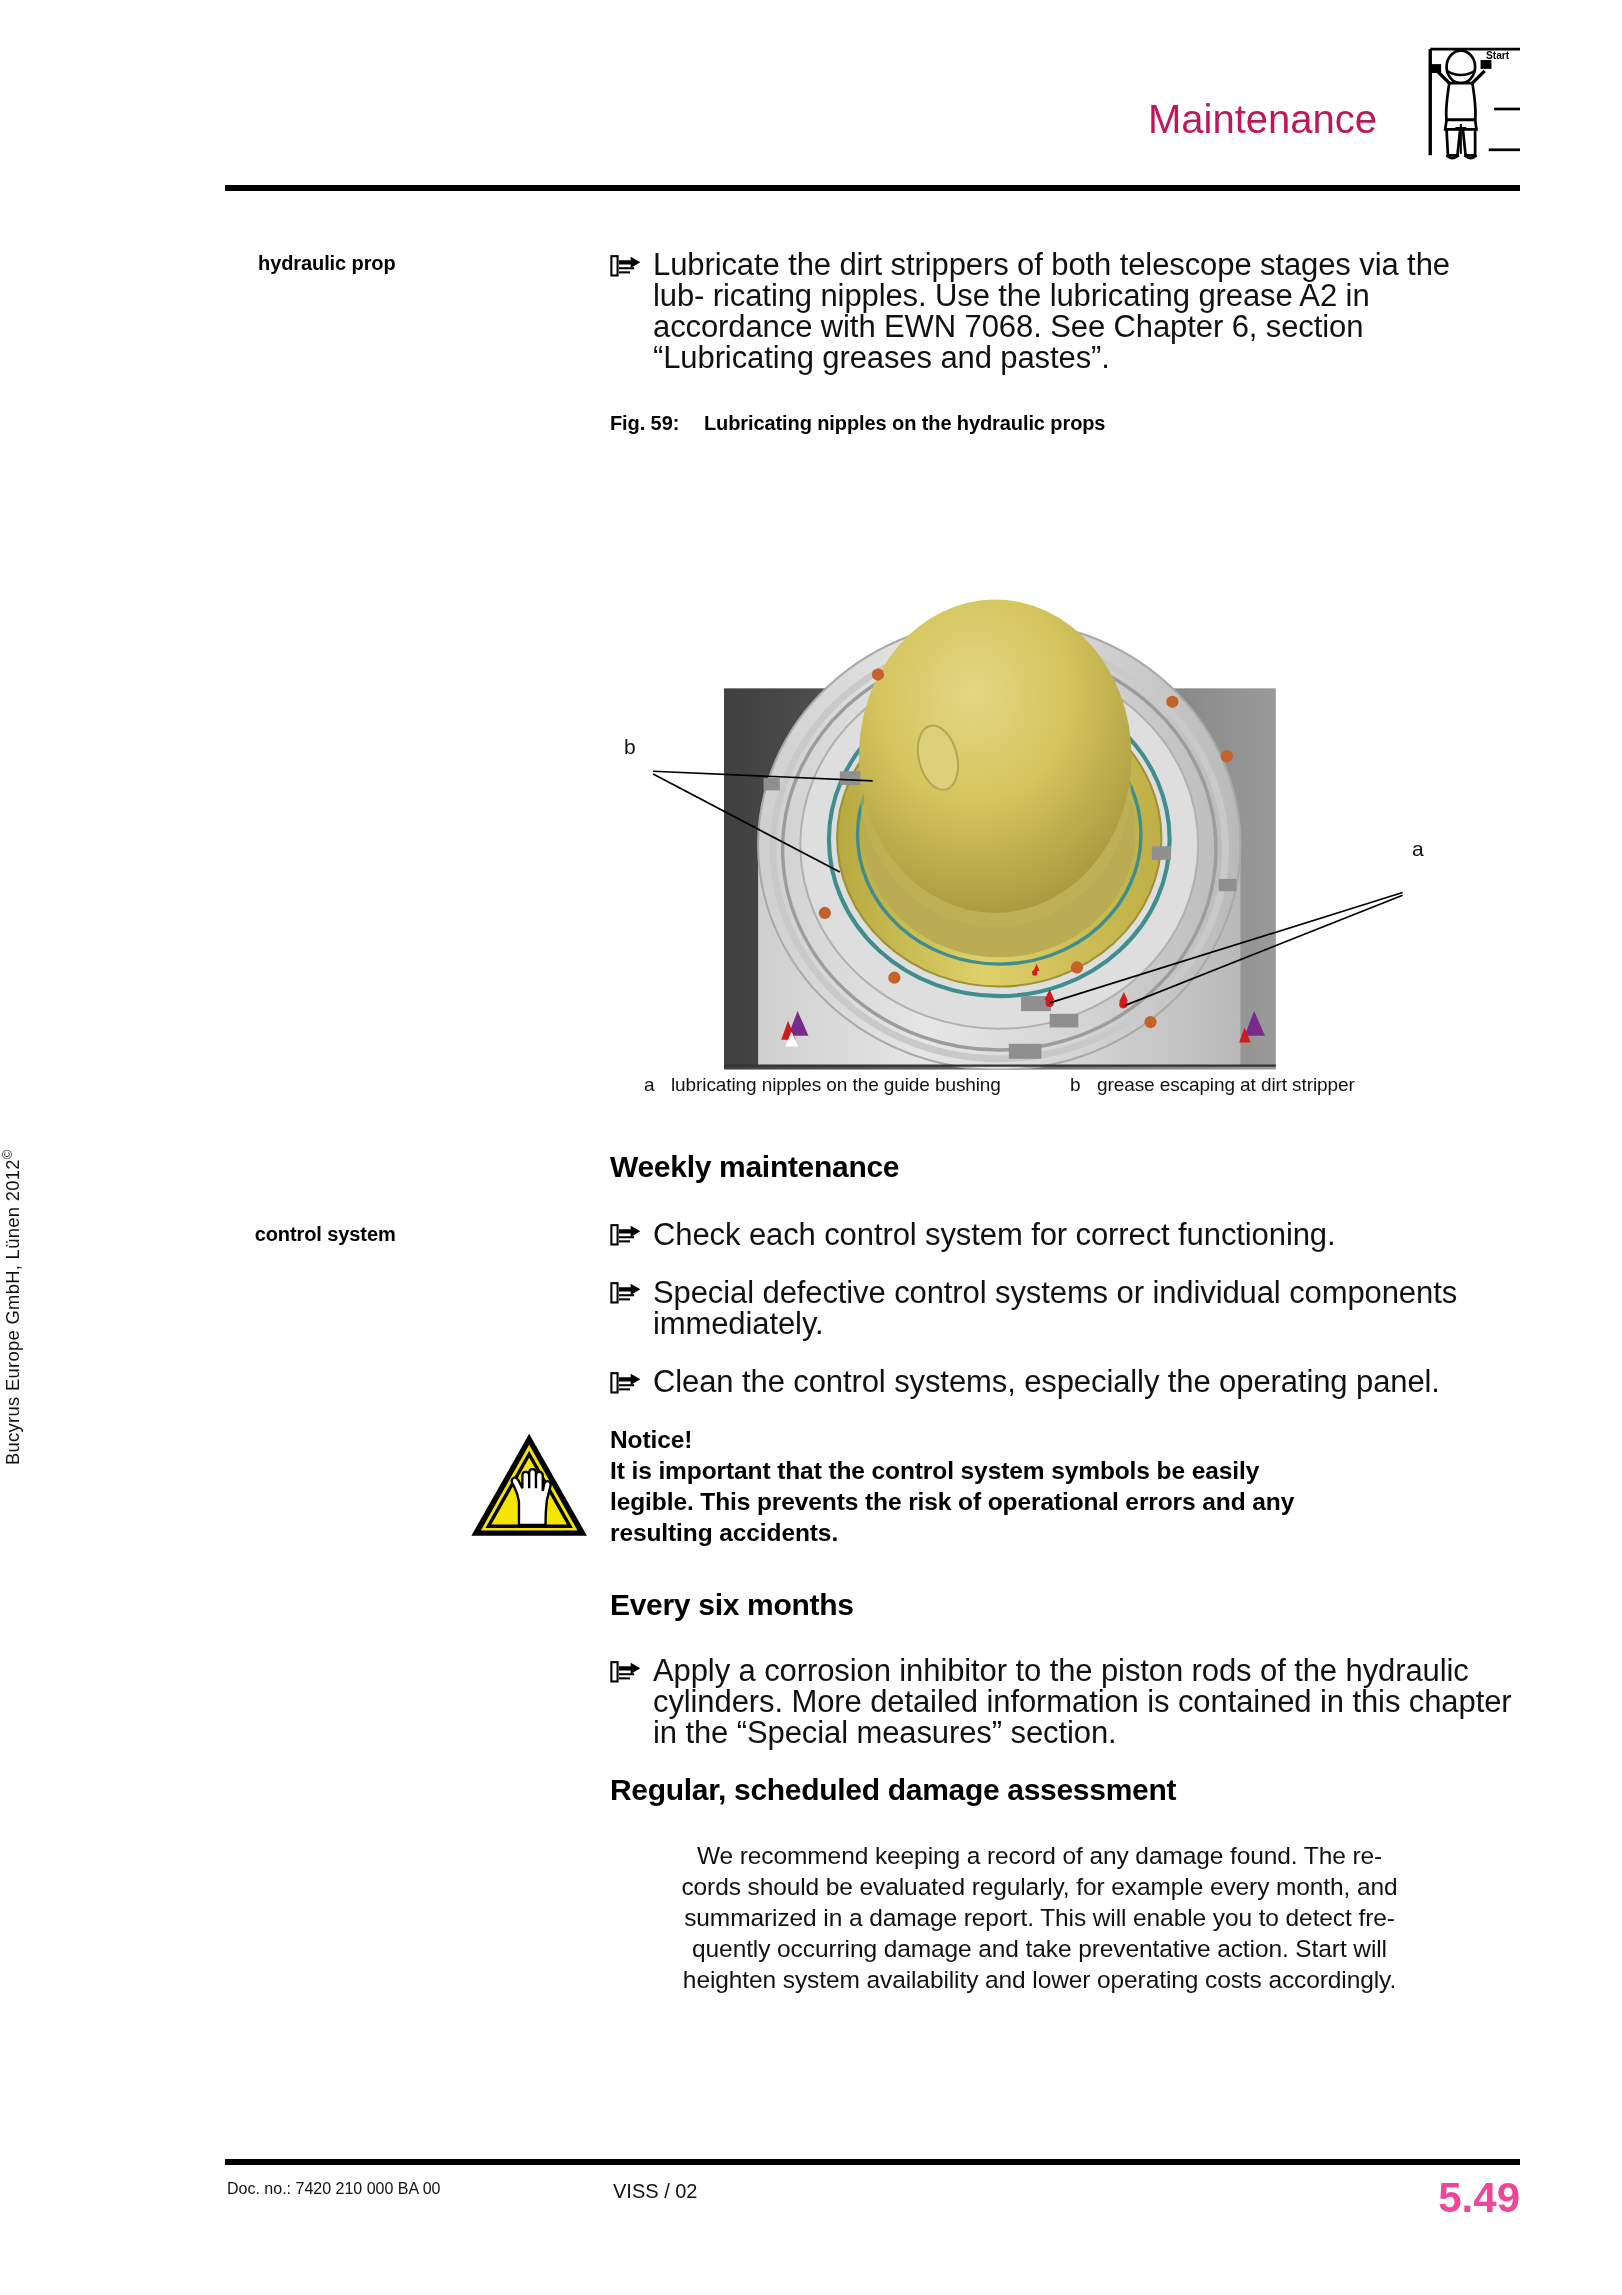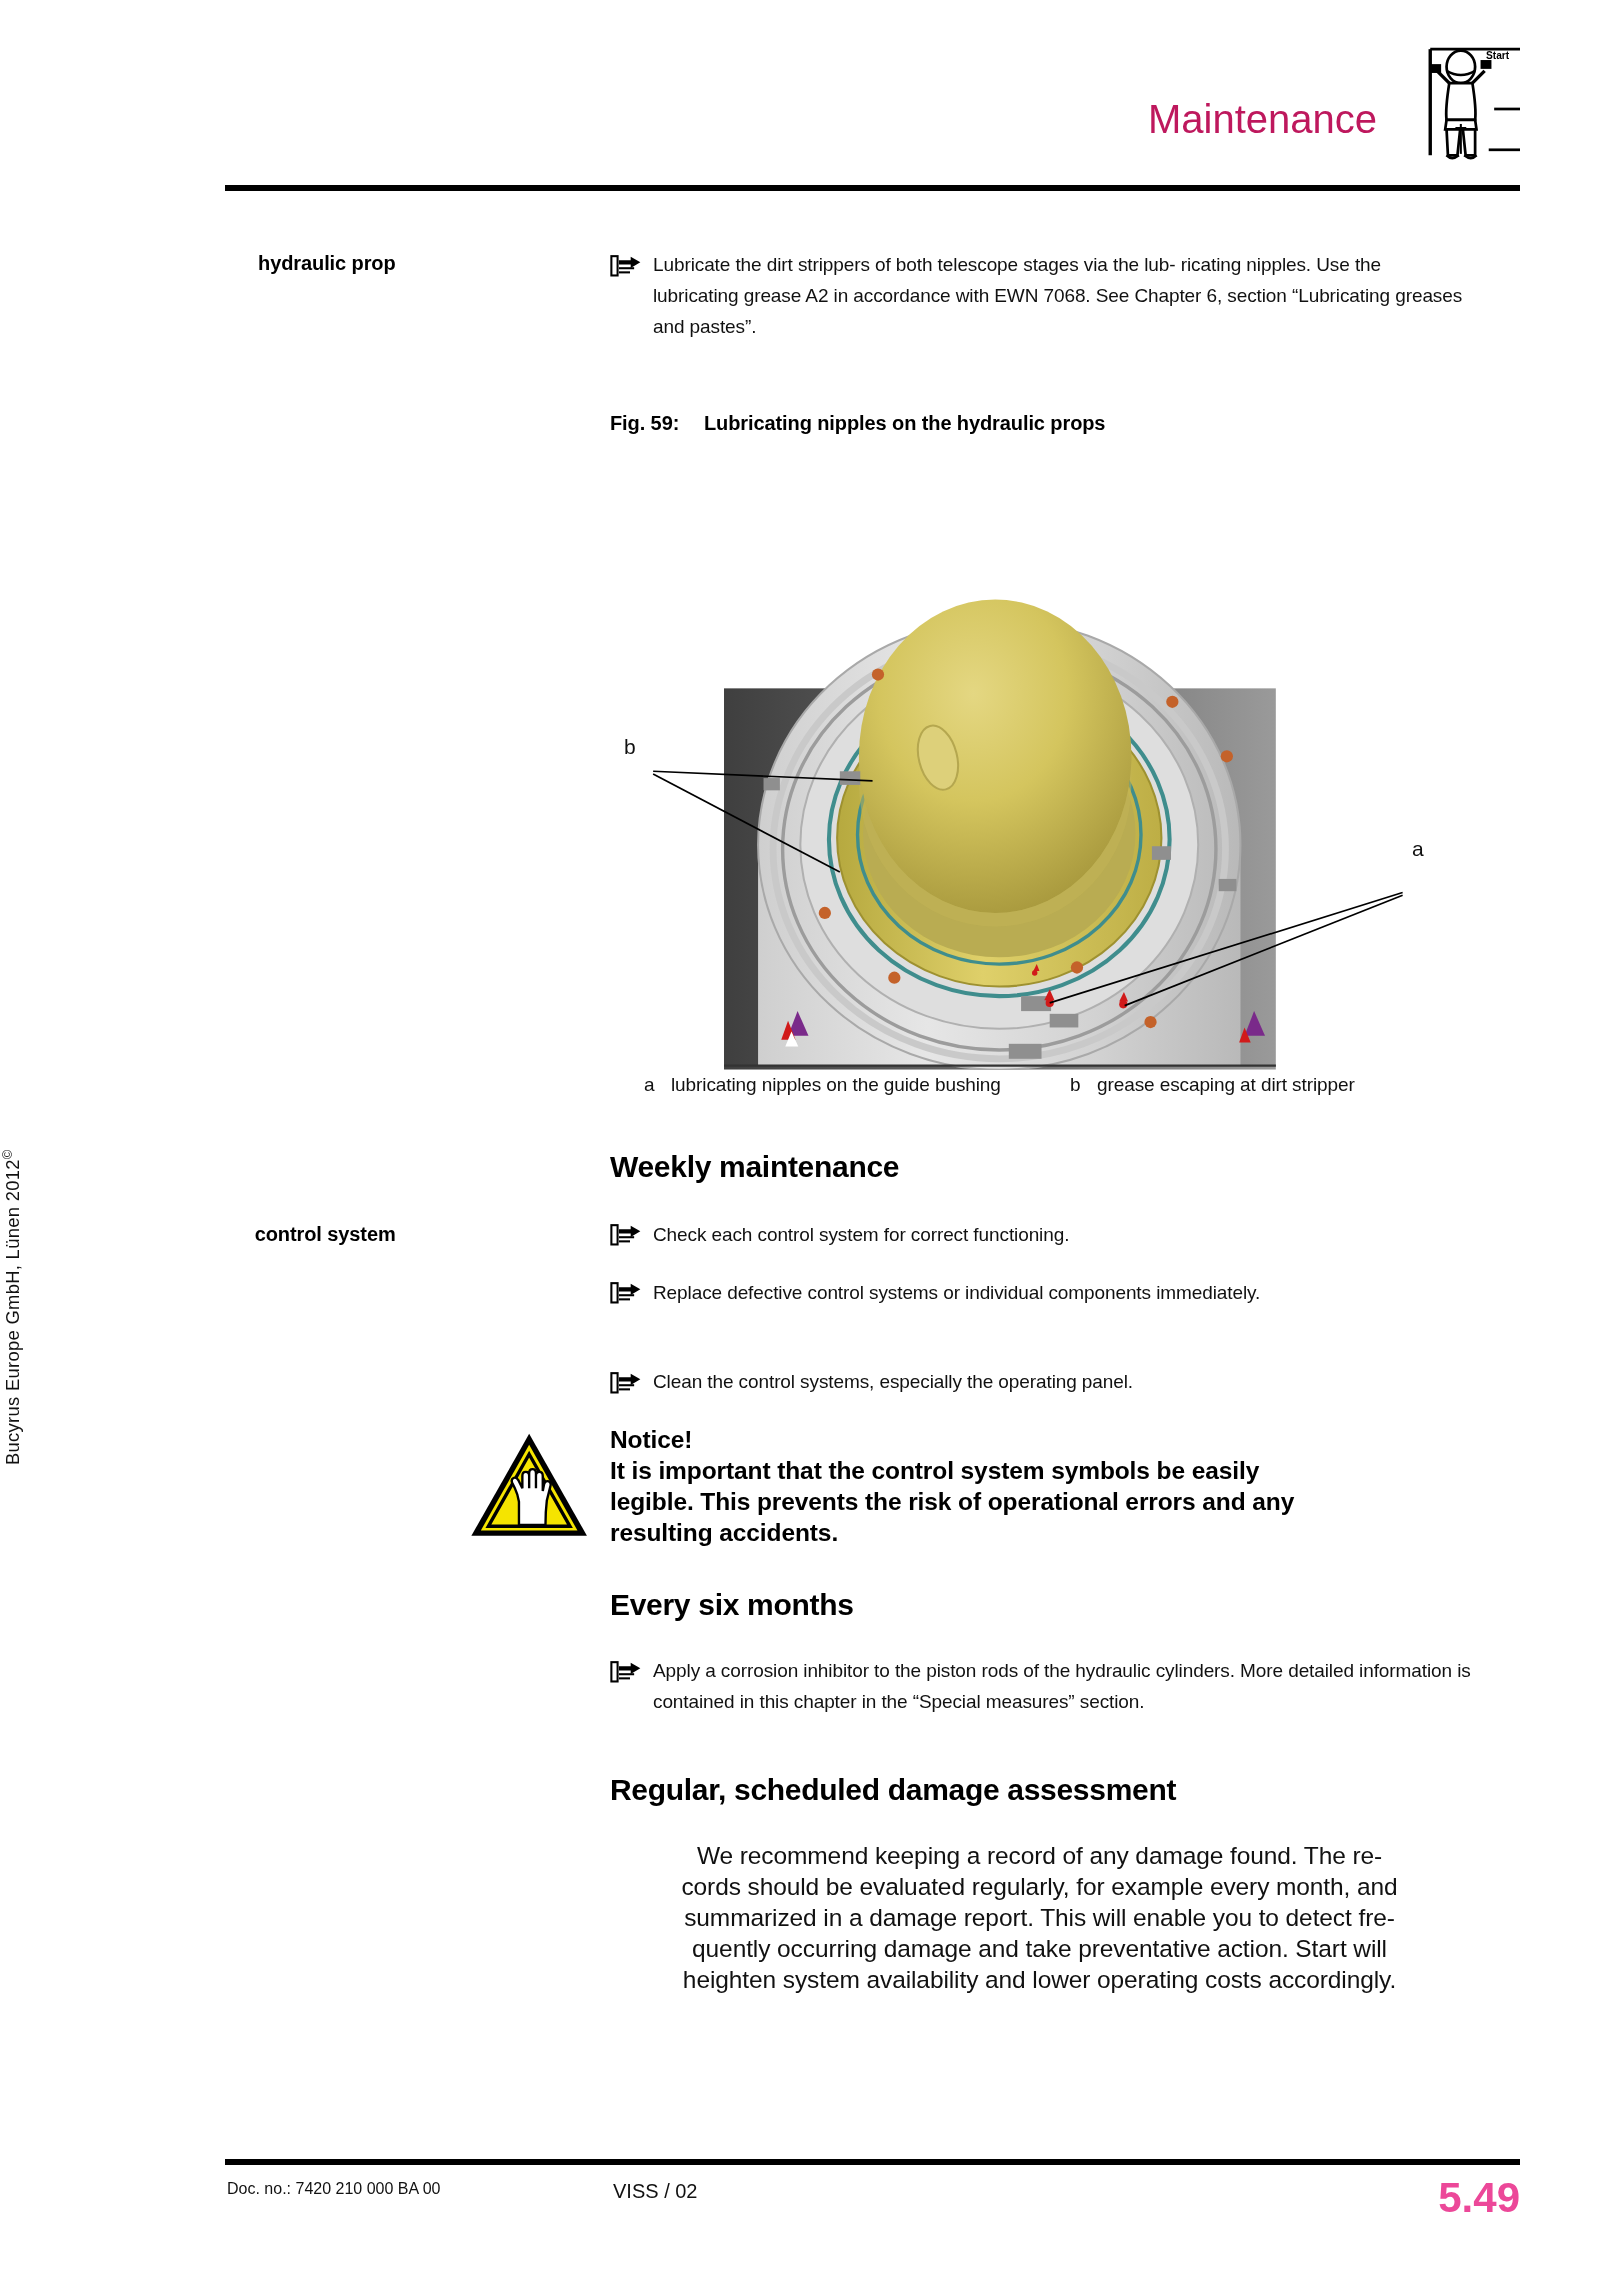--- a/index.html
+++ b/index.html
@@ -76,21 +76,21 @@
     text-align: right;
     width: 382px;
     left: 13.6px;
     color: #000;
     letter-spacing: -0.1px;
   }
   .bullet-body {
     position: absolute;
     left: 653px;
     width: 818px;
-    font-size: 19px;
+    font-size: 31px;
     line-height: 31px;
     letter-spacing: -0.1px;
     color: #111;
   }
   .bullet-hand {
     position: absolute;
     left: 610px;
     width: 40px;
     height: 30px;
   }
@@ -417,21 +417,21 @@
 
   <div class="bullet-hand" style="top:1279px;">
     <svg viewBox="0 0 58 42" width="40" height="29">
       <rect x="2" y="6" width="9" height="28" fill="none" stroke="#000" stroke-width="3"></rect>
       <path d="M13 12 L30 12 L30 7 L44 15 L30 23 L30 18 L13 18 Z" fill="#000"></path>
       <rect x="13" y="22" width="22" height="3" fill="#000"></rect>
       <rect x="13" y="28" width="16" height="3" fill="#000"></rect>
     </svg>
   </div>
   <div class="bullet-body" style="top:1277px;">
-    <span class="line">Replace defective control systems or individual components</span>
+    <span class="line">Special defective control systems or individual components</span>
     <span class="line">immediately.</span>
   </div>
 
   <div class="bullet-hand" style="top:1369px;">
     <svg viewBox="0 0 58 42" width="40" height="29">
       <rect x="2" y="6" width="9" height="28" fill="none" stroke="#000" stroke-width="3"></rect>
       <path d="M13 12 L30 12 L30 7 L44 15 L30 23 L30 18 L13 18 Z" fill="#000"></path>
       <rect x="13" y="22" width="22" height="3" fill="#000"></rect>
       <rect x="13" y="28" width="16" height="3" fill="#000"></rect>
     </svg>

